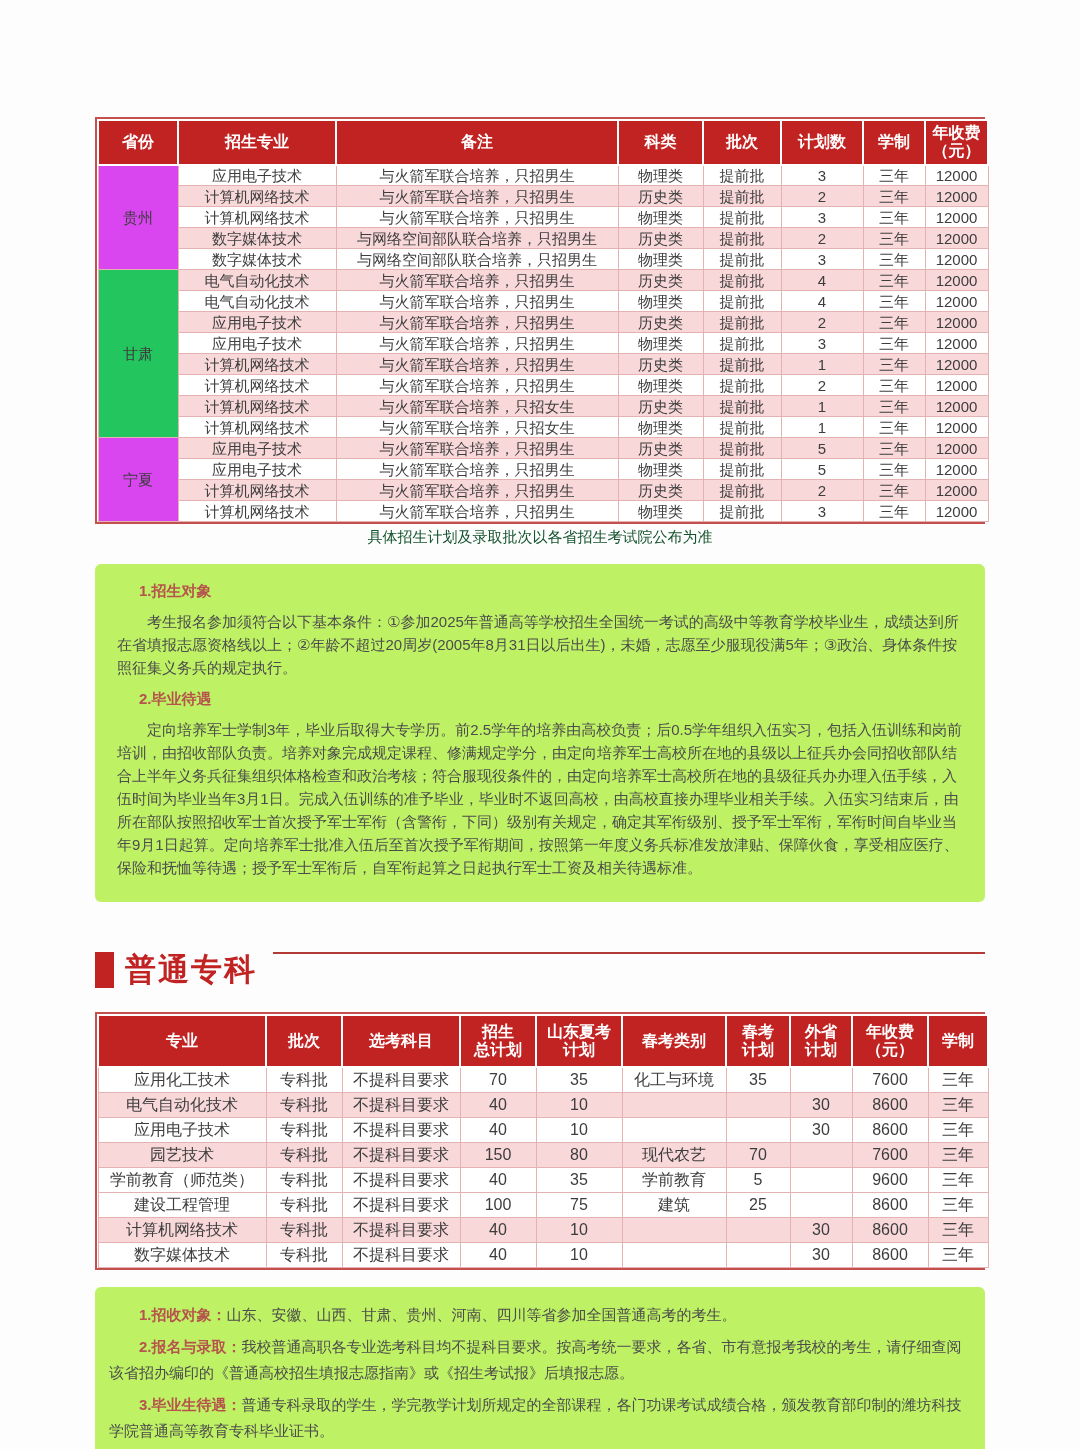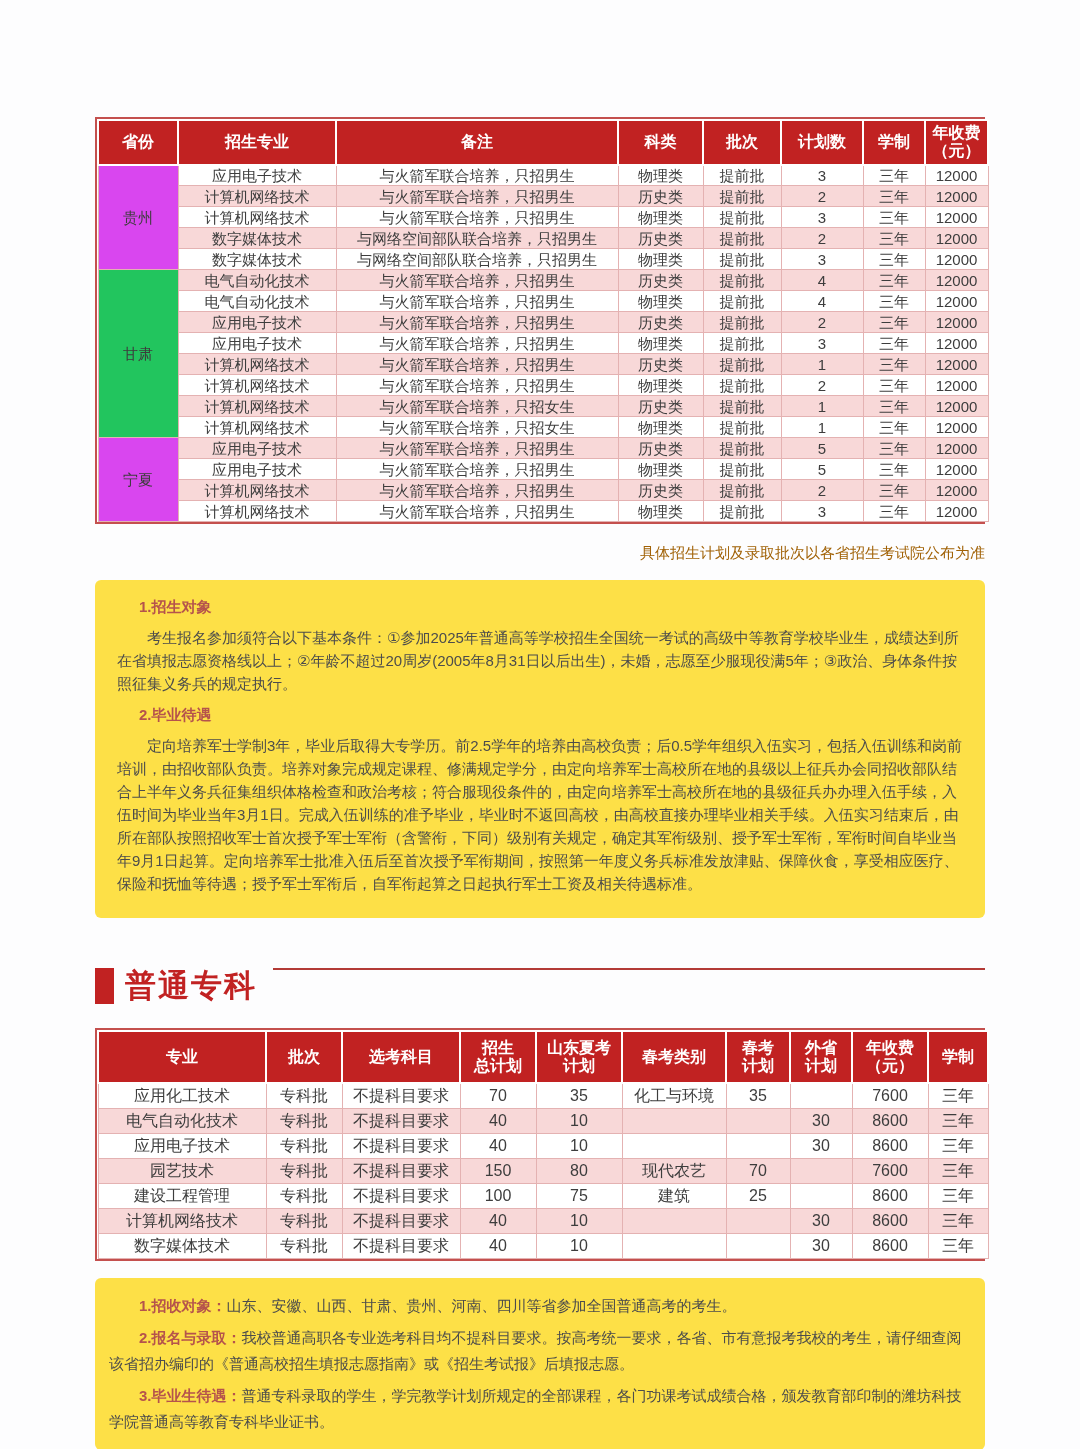--- a/index.html
+++ b/index.html
@@ -47,28 +47,28 @@
     overflow: hidden;
   }
   #military-table td { height: 21px; font-size: 15px; }
   #college-table td { height: 25px; font-size: 16px; }
   td.alt { background: #f8d8d8; }
   td.plain { background: #ffffff; }
   td.province { background: #d946ef; font-size: 15px; }
   td.province.alt-province { background: #22c55e; }
   
   .tbl-caption {
-    text-align: right;
+    text-align: center;
     font-size: 15px;
-    color: #a16207;
-    margin-top: 20px;
+    color: #14532d;
+    margin-top: 4px;
   }
   
   .panel {
-    background: #fde047;
+    background: #bef264;
     border-radius: 6px;
     padding: 15px 14px 15px 14px;
     font-size: 15px;
     line-height: 23px;
     color: #4c4c4c;
     margin-top: 17px;
   }
   .panel-heading {
     color: #b5534c;
     font-weight: bold;
@@ -391,20 +391,32 @@
             <td class="alt">不提科目要求</td>
             <td class="alt">150</td>
             <td class="alt">80</td>
             <td class="alt">现代农艺</td>
             <td class="alt">70</td>
             <td class="alt"></td>
             <td class="alt">7600</td>
             <td class="alt">三年</td>
           </tr>
           <tr>
+            <td class="plain">学前教育（师范类）</td>
+            <td class="plain">专科批</td>
+            <td class="plain">不提科目要求</td>
+            <td class="plain">40</td>
+            <td class="plain">35</td>
+            <td class="plain">学前教育</td>
+            <td class="plain">5</td>
+            <td class="plain"></td>
+            <td class="plain">9600</td>
+            <td class="plain">三年</td>
+          </tr>
+          <tr>
             <td class="plain">建设工程管理</td>
             <td class="plain">专科批</td>
             <td class="plain">不提科目要求</td>
             <td class="plain">100</td>
             <td class="plain">75</td>
             <td class="plain">建筑</td>
             <td class="plain">25</td>
             <td class="plain"></td>
             <td class="plain">8600</td>
             <td class="plain">三年</td>

